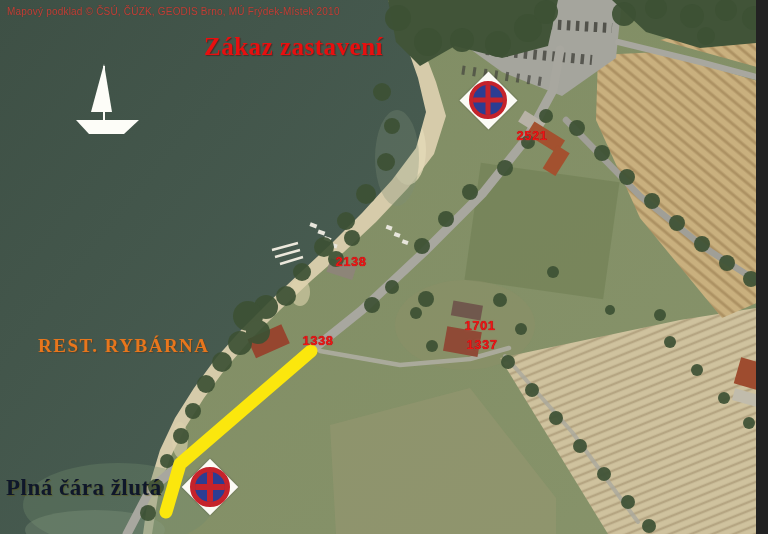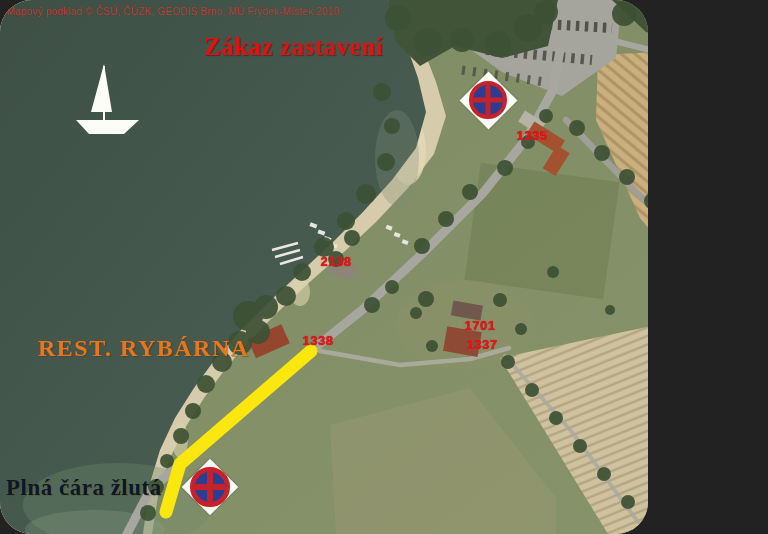--- a/index.html
+++ b/index.html
@@ -1,29 +1,29 @@
 <!DOCTYPE html>
 <html><head>
 <meta charset="utf-8">
 <style>
   html,body{margin:0;padding:0;background:#222;}
-  #stage{position:relative;width:648px;height:534px;overflow:hidden;
-         font-family:"Liberation Sans",sans-serif;background:#7f8c63;border-radius:32px;}
+  #stage{position:relative;width:756px;height:534px;overflow:hidden;
+         font-family:"Liberation Sans",sans-serif;background:#7f8c63;}
   #stage svg{position:absolute;left:0;top:0;}
   .overlay{position:absolute;white-space:nowrap;}
   .copyright{left:7px;top:6px;font-size:10px;color:#bf4038;letter-spacing:.2px;
              font-family:"Liberation Sans",sans-serif;text-shadow:0 0 1px rgba(60,20,10,.35);}
   .map-title{left:204px;top:33px;font-family:"Liberation Serif",serif;font-weight:bold;
              font-size:25px;color:#e80f0f;letter-spacing:.5px;
              text-shadow:1px 1px 1px rgba(80,0,0,.45);}
   .parcel{font-family:"Liberation Sans",sans-serif;font-weight:bold;font-size:13px;
           color:#f01414;transform:translate(-50%,-50%);
           text-shadow:0 0 1px #5e0000,0 0 2px rgba(255,120,120,.6);letter-spacing:.5px;}
   .rest-label{left:38px;top:335px;font-family:"Liberation Serif",serif;font-weight:bold;
-              font-size:24px;color:#e8761c;letter-spacing:1.5px;
+              font-size:19px;color:#e8761c;letter-spacing:1.5px;
               text-shadow:1px 1px 1px rgba(90,40,0,.4);}
   .yellow-label{left:6px;top:475px;font-family:"Liberation Serif",serif;font-weight:bold;
                 font-size:23px;color:#0f172a;letter-spacing:.5px;
                 text-shadow:1px 1px 1px rgba(90,80,0,.45);}
   .sign{position:absolute;}
   .sign .diamond{position:absolute;background:#fbfbf5;transform:rotate(45deg);
                  box-shadow:0 0 2px rgba(0,0,0,.35);}
   .sign .face{position:absolute;border-radius:50%;background:#2c3d92;overflow:hidden;}
   .sign .bar-h{position:absolute;left:-6px;right:-6px;top:50%;transform:translateY(-50%);background:#c5232b;}
   .sign .bar-v{position:absolute;top:-6px;bottom:-6px;left:50%;transform:translateX(-50%);background:#c5232b;}
@@ -211,22 +211,22 @@
     <g fill="#fdfdf8">
       <polygon points="104,64 112,112 91,112"></polygon>
       <line x1="104" y1="66" x2="104" y2="121" stroke="#fdfdf8" stroke-width="2"></line>
       <polygon points="76,120 139,120 124,134 89,134"></polygon>
     </g>
   </svg>
 
   <div class="overlay copyright">Mapový podklad © ČSÚ, ČÚZK, GEODIS Brno, MÚ Frýdek-Místek 2010</div>
   <div class="overlay map-title">Zákaz zastavení</div>
 
-  <div class="overlay parcel" style="left:532px;top:135px;">1335</div>
-  <div class="overlay parcel" style="left:336px;top:261px;">2138</div>
+  <div class="overlay parcel" style="left:532px;top:135px;">2521</div>
+  <div class="overlay parcel" style="left:351px;top:261px;">2138</div>
   <div class="overlay parcel" style="left:271px;top:340px;margin-left:47px;">1338</div>
   <div class="overlay parcel" style="left:480px;top:325px;">1701</div>
   <div class="overlay parcel" style="left:466px;top:344px;margin-left:16px;">1337</div>
 
   <div class="overlay rest-label">REST. RYBÁRNA</div>
   <div class="overlay yellow-label">Plná čára žlutá</div>
 
   <div class="sign" id="sign-1">
     <div class="diamond"></div>
     <div class="face">

